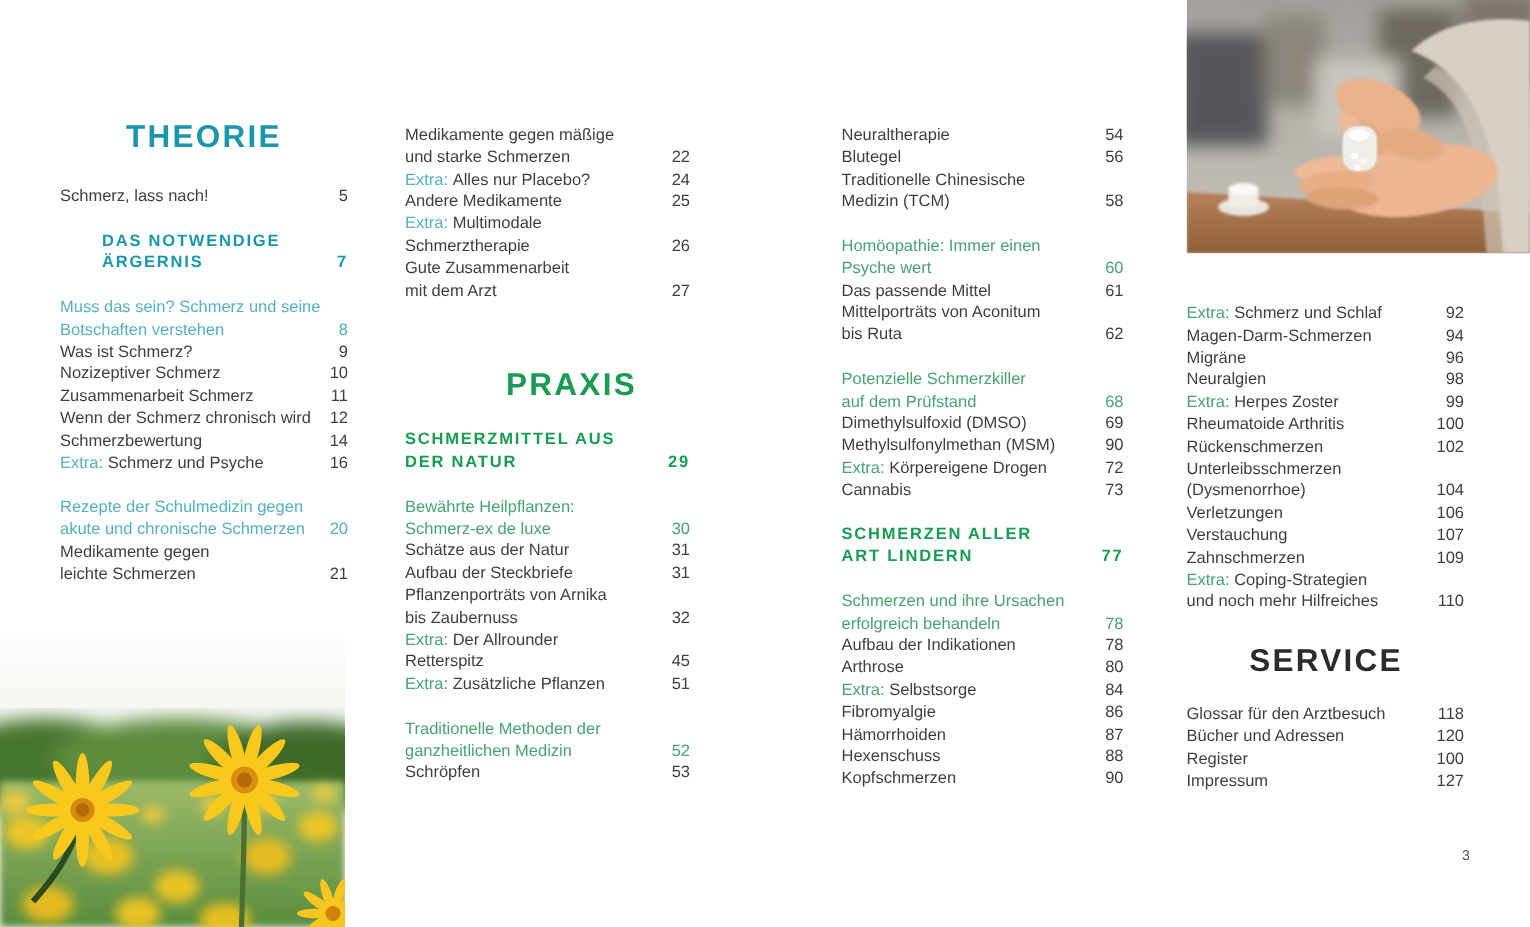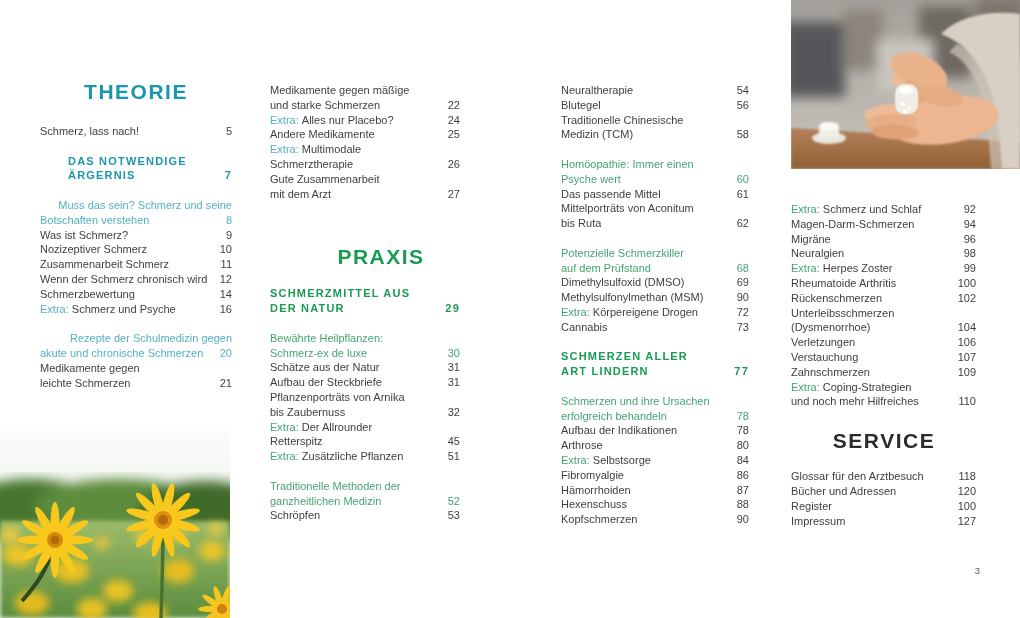--- a/index.html
+++ b/index.html
@@ -22,21 +22,21 @@
   .row{
     display:flex; align-items:baseline; height:14.8px;
     font-size:11px; color:var(--text); line-height:14.8px;
   }
   .row .t{ white-space:nowrap; }
   .row .p{ margin-left:auto; padding-left:6px; }
   .row .prefix{ white-space:pre; }
   .row.head{ font-weight:bold; letter-spacing:1.2px; }
   .row.head.teal, .row.head.teal .p{ color:var(--teal);padding-left:28px; }
   .row.head.green, .row.head.green .p{ color:var(--green); }
-  .row.sub.teal, .row.sub.teal .p{ color:var(--teal-light);justify-content:flex-end; }
+  .row.sub.teal, .row.sub.teal .p{ color:var(--teal-light); }
   .row.sub.green, .row.sub.green .p{ color:var(--green-light); }
   .prefix.teal{ color:var(--teal-light); }
   .prefix.green{ color:var(--green-light); }
   .gap{ height:14.8px; }
   .photo{ position:absolute; overflow:hidden; }
   #photo-hands{ left:791px; top:0; width:229px; height:169px; }
   #photo-flowers{ left:0; top:423px; width:230px; height:195px; }
   #folio{
     position:absolute; left:940px; top:565px; width:40px; text-align:right;
     font-size:9.5px; color:#5a5a5a;

